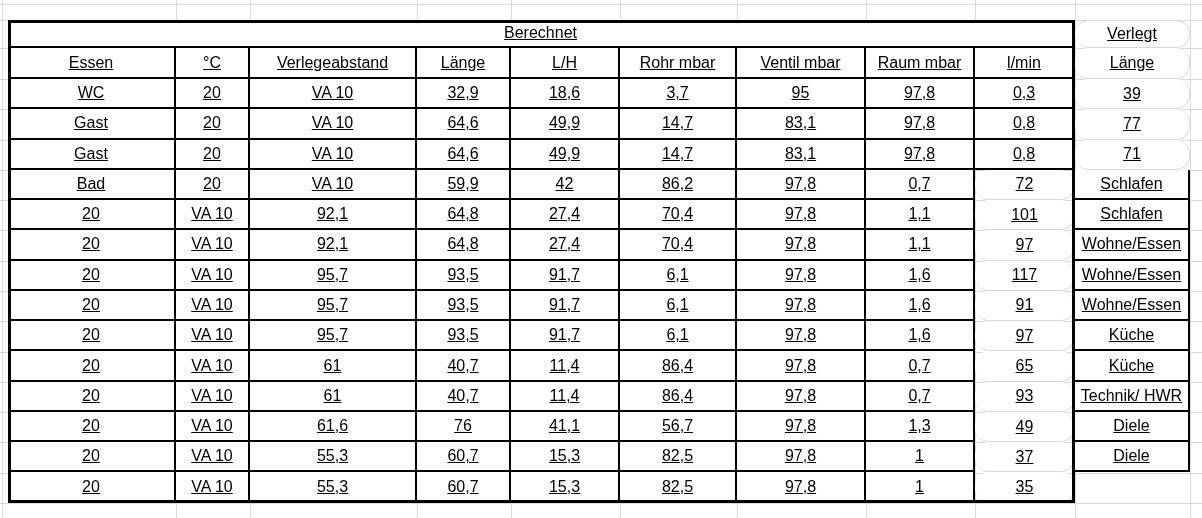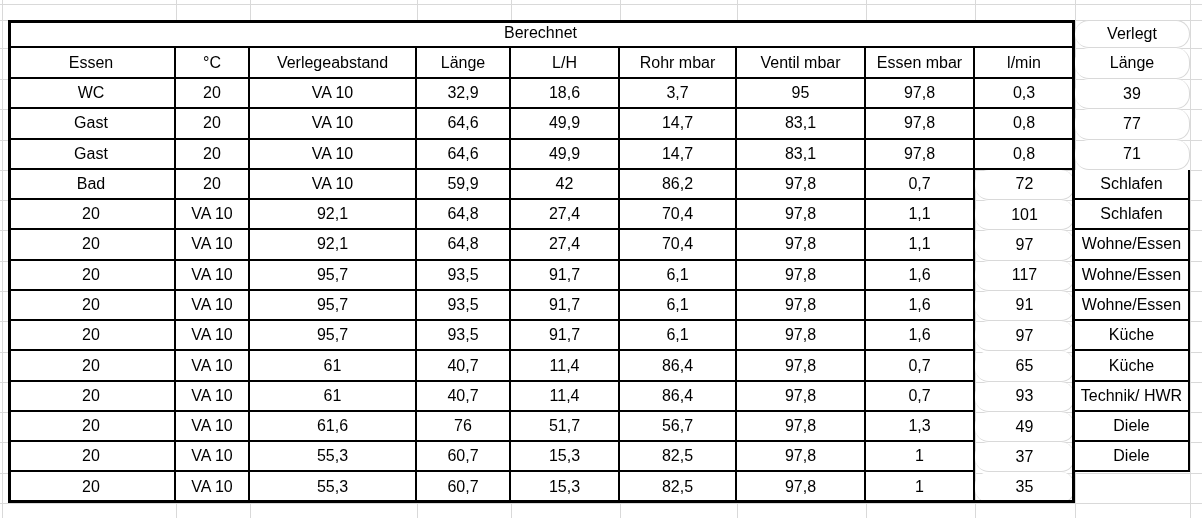--- a/index.html
+++ b/index.html
@@ -14,20 +14,21 @@
   #gridlayer { position: absolute; left: 0; top: 0; width: 1202px; height: 518px; z-index: 0; }
   .gl-h { position: absolute; left: 0; width: 1202px; height: 1px; background: #d9d9d9; }
   .gl-v { position: absolute; top: 0; height: 518px; width: 1px; background: #d9d9d9; }
 
   
   #sheet-grid {
     position: absolute; left: 8px; top: 20px; z-index: 1;
     display: grid;
     grid-template-columns: 168px 74px 167px 94px 109px 117px 129px 109px 100px 115px;
     grid-template-rows: 28px 31px repeat(14, 30.28px);
+    text-decoration: underline;
   }
   .mc {
     background: #ffffff;
     border-right: 2px solid #000000;
     border-bottom: 2px solid #000000;
     display: flex; align-items: center; justify-content: center;
     font-size: 16px; color: #000000; white-space: nowrap;
   }
   .berechnet { grid-column: 1 / span 9; }
   .vc {
@@ -86,21 +87,21 @@
   <div class="mc berechnet">Berechnet</div>
   <div class="vc vc-top">Verlegt</div>
 
 <div class="mc">Essen</div>
     <div class="mc">°C</div>
     <div class="mc">Verlegeabstand</div>
     <div class="mc">Länge</div>
     <div class="mc">L/H</div>
     <div class="mc">Rohr mbar</div>
     <div class="mc">Ventil mbar</div>
-    <div class="mc">Essen mbar</div>
+    <div class="mc">Raum mbar</div>
     <div class="mc">l/min</div>
     <div class="vc">Länge</div>
     <div class="mc">WC</div>
     <div class="mc">20</div>
     <div class="mc">VA 10</div>
     <div class="mc">32,9</div>
     <div class="mc">18,6</div>
     <div class="mc">3,7</div>
     <div class="mc">95</div>
     <div class="mc">97,8</div>
@@ -203,21 +204,21 @@
     <div class="mc">11,4</div>
     <div class="mc">86,4</div>
     <div class="mc">97,8</div>
     <div class="mc">0,7</div>
     <div class="vc">93</div>
     <div class="mc">Technik/ HWR</div>
     <div class="mc">20</div>
     <div class="mc">VA 10</div>
     <div class="mc">61,6</div>
     <div class="mc">76</div>
-    <div class="mc">51,7</div>
+    <div class="mc">41,1</div>
     <div class="mc">56,7</div>
     <div class="mc">97,8</div>
     <div class="mc">1,3</div>
     <div class="vc">49</div>
     <div class="mc">Diele</div>
     <div class="mc">20</div>
     <div class="mc">VA 10</div>
     <div class="mc">55,3</div>
     <div class="mc">60,7</div>
     <div class="mc">15,3</div>

